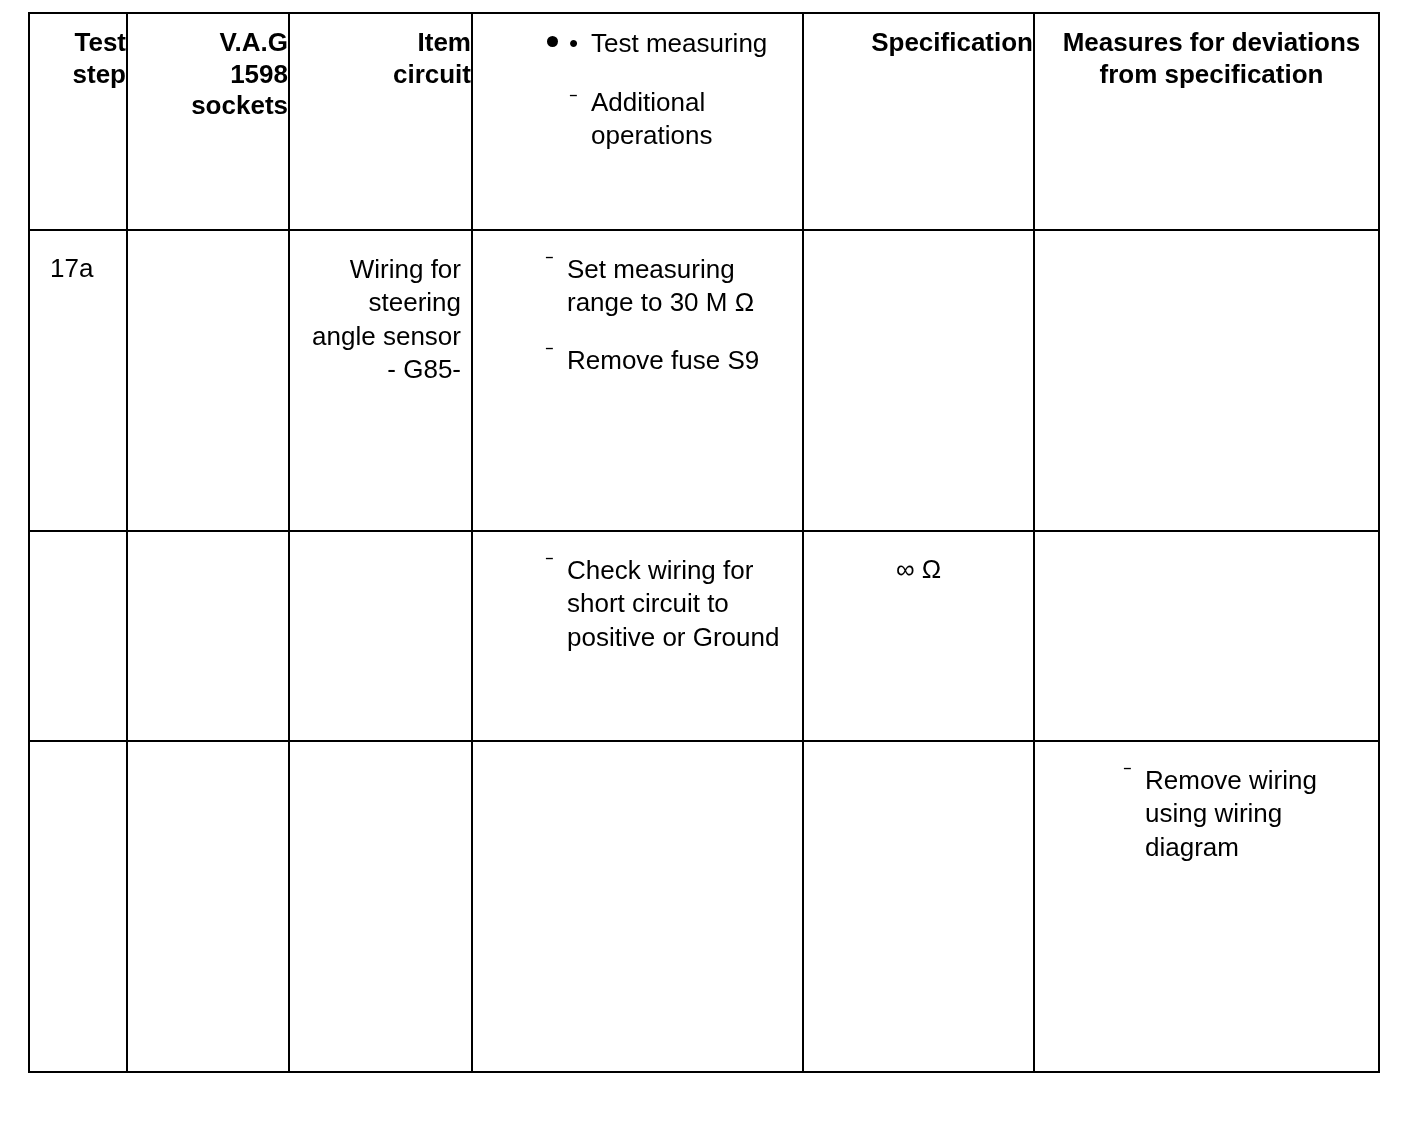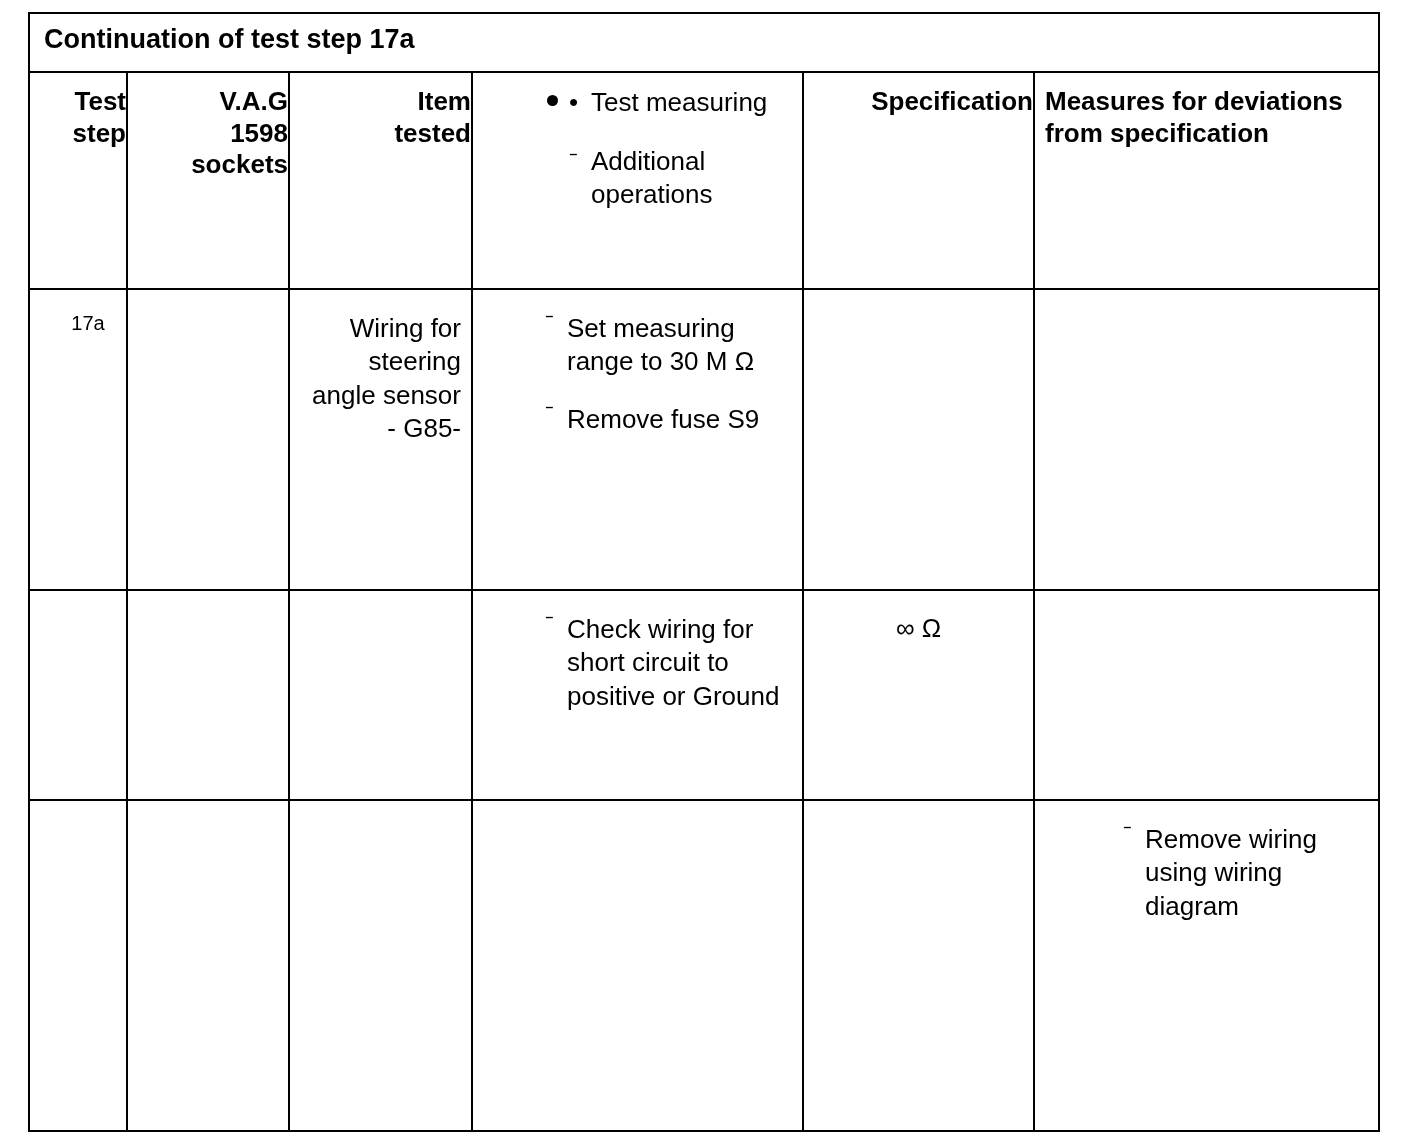--- a/index.html
+++ b/index.html
@@ -47,21 +47,21 @@
   
   .hdr-cell { height: 215px; }
   .hdr-text {
     font-size: 26px;
     font-weight: bold;
     line-height: 1.22;
     text-align: right;
     padding-top: 13px;
   }
   .hdr-text.left {
-    text-align: left;
+    text-align: center;
     padding-left: 10px;
   }
   
   .hdr-cond {
     font-size: 26px;
     font-weight: normal;
     line-height: 1.26;
     padding-top: 13px;
   }
   .hdr-cond .lead-dot {
@@ -85,22 +85,22 @@
   }
   .bullet-line .tx {
     flex: 1 1 auto;
   }
   .gap { height: 26px; }
   
   .r1 { height: 299px; }
   .r2 { height: 208px; }
   .r3 { height: 329px; }
   .teststep {
-    font-size: 20px;
-    text-align: center;
+    font-size: 26px;
+    text-align: left;
     padding-top: 22px;
     margin-left: 20px;
   }
   .itemtested {
     font-size: 26px;
     text-align: right;
     line-height: 1.28;
     padding: 22px 10px 0 10px;
   }
   .spec-val {
@@ -148,44 +148,39 @@
     <colgroup>
       <col style="width:98px">
       <col style="width:162px">
       <col style="width:183px">
       <col style="width:331px">
       <col style="width:231px">
       <col style="width:345px">
     </colgroup>
 
     <tbody>
-        <tr>
-      <td class="title-cell" colspan="6">
-        <div class="title-text">Continuation of test step 17a</div>
-      </td>
-    </tr>
 
     <tr>
       <td class="hdr-cell">
         <div class="hdr-text">
           <div>Test</div>
           <div>step</div>
         </div>
       </td>
       <td class="hdr-cell">
         <div class="hdr-text">
           <div>V.A.G</div>
           <div>1598</div>
           <div>sockets</div>
         </div>
       </td>
       <td class="hdr-cell">
         <div class="hdr-text">
           <div>Item</div>
-          <div>tested</div>
+          <div>circuit</div>
         </div>
       </td>
       <td class="hdr-cell">
         <div class="hdr-cond relwrap">
           <span class="lead-dot"></span>
           <div class="bullet-line">
             <span class="mk">•</span>
             <span class="tx">Test measuring</span>
           </div>
           <div class="gap"></div>

